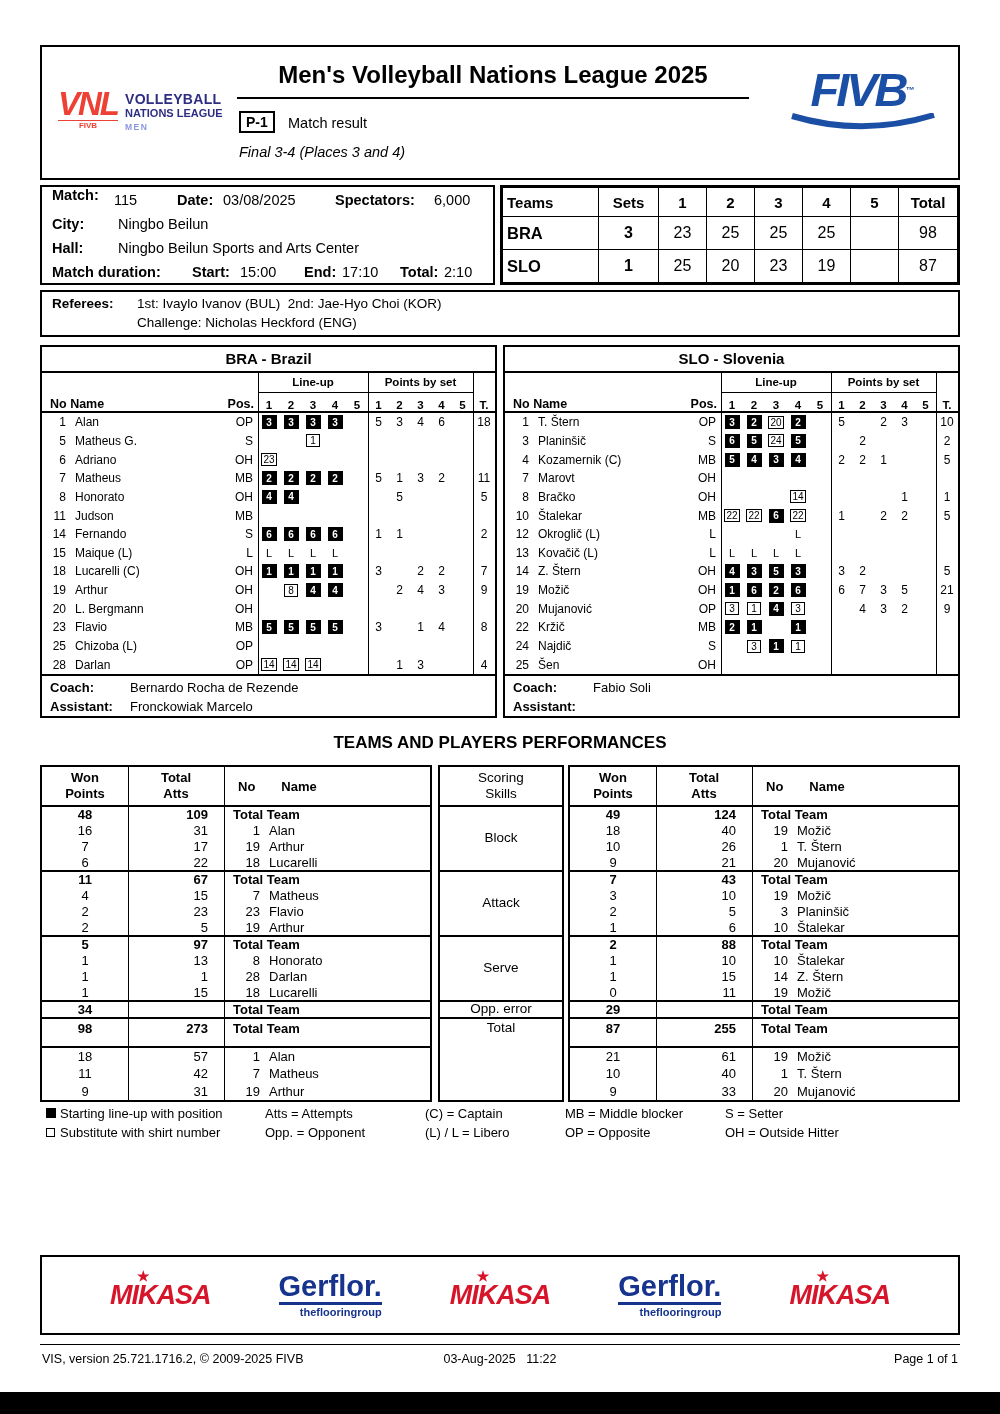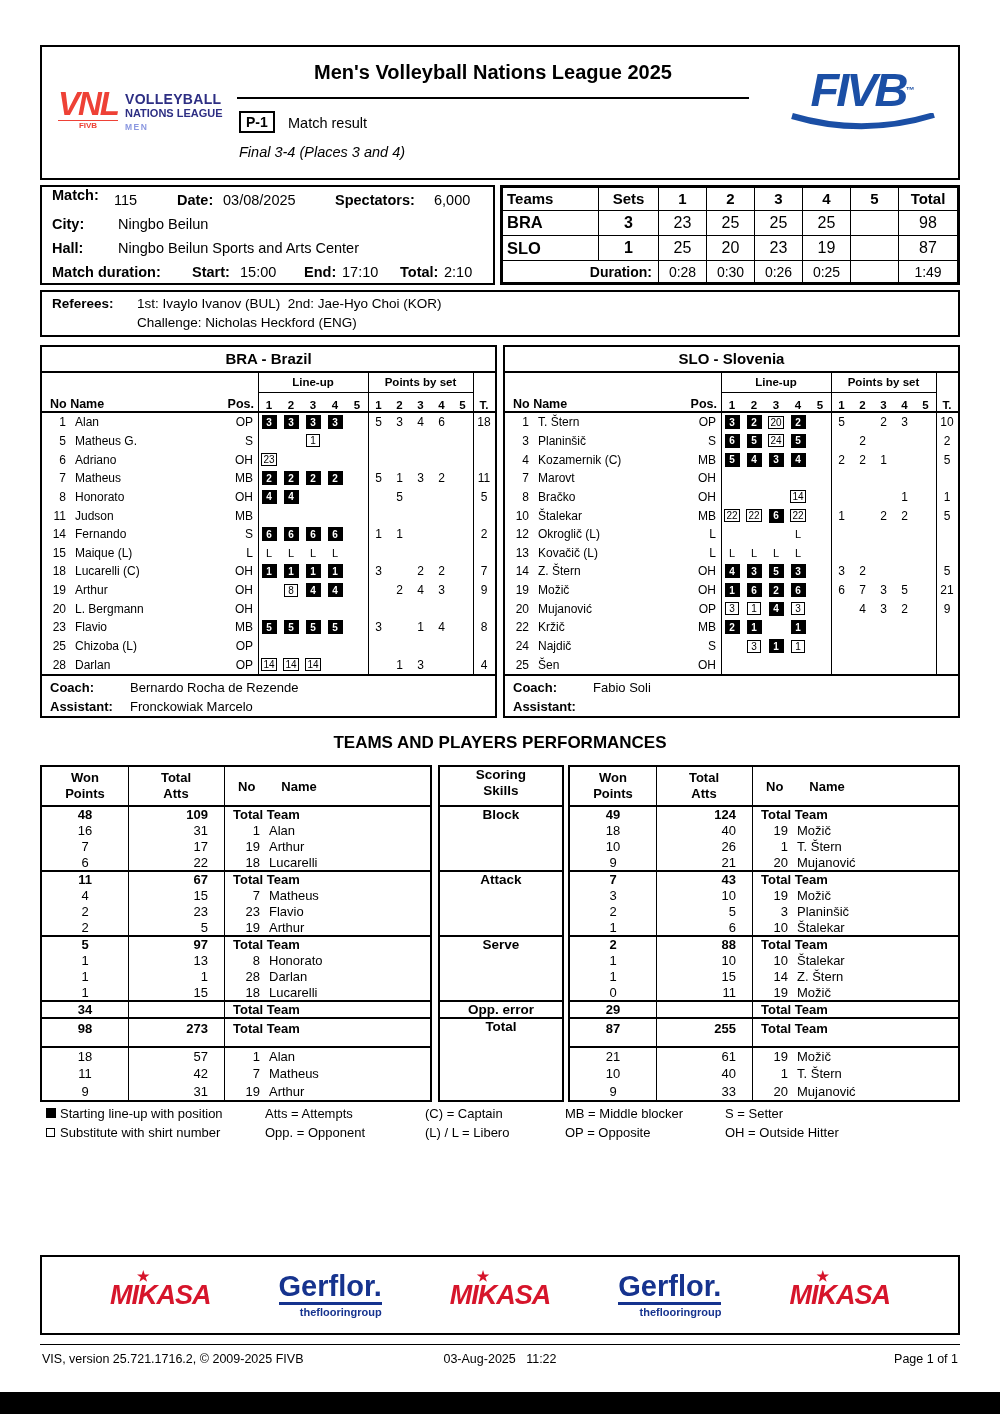--- a/index.html
+++ b/index.html
@@ -4,21 +4,21 @@
 <style>
   * { box-sizing: border-box; margin: 0; padding: 0; }
   body { background:#fff; font-family:"Liberation Sans", sans-serif; color:#000; }
   .page { position:relative; width:1000px; height:1414px; background:#fff; overflow:hidden; }
   .box { position:absolute; border:2px solid #000; background:#fff; }
   .b { font-weight:bold; }
   .pre { white-space:pre; }
 
   
   .hdr { left:40px; top:45px; width:920px; height:135px; }
-  .hdr-title { position:absolute; left:195px; top:14px; width:512px; text-align:center; font-size:20px; font-weight:bold; }
+  .hdr-title { position:absolute; left:195px; top:14px; width:512px; text-align:center; font-size:24px; font-weight:bold; }
   .hdr-rule { position:absolute; left:195px; top:50px; width:512px; border-top:2px solid #000; }
   .p2box { position:absolute; left:197px; top:64px; border:2px solid #000; padding:1px 5px; font-weight:bold; font-size:14px; }
   .mr { position:absolute; left:246px; top:68px; font-size:14.5px; }
   .sub { position:absolute; left:197px; top:97px; font-size:14.5px;font-style:italic; }
   .vnl { position:absolute; left:16px; top:42px; display:flex; gap:7px; }
   .vnl-mark { color:#ee4136; font-weight:900; font-style:italic; font-size:33px; line-height:30px; letter-spacing:-2px; }
   .vnl-fivb { color:#ee4136; font-size:8px; font-weight:bold; text-align:center; border-top:1px solid #ee4136; margin-top:1px; }
   .vnl-text { display:flex; flex-direction:column; margin-top:3px; }
   .vnl-l1 { color:#2d2e83; font-weight:800; font-size:14px; letter-spacing:.3px; line-height:15px; }
   .vnl-l2 { color:#2d2e83; font-weight:800; font-size:11px; line-height:13px; }
@@ -85,21 +85,21 @@
   .p-hname { display:flex; padding-left:14px; gap:26px; }
   .p-group { display:flex; flex-direction:column; border-bottom:2px solid #000; }
   .p-row { flex:1; display:grid; grid-template-columns:86px 96px 1fr; align-items:center; font-size:13px; }
   .p-row.b { font-weight:bold; }
   .p-won { text-align:center; }
   .p-atts { text-align:right; padding-right:16px; }
   .p-name-cell { display:flex; align-items:center; }
   .p-no { width:36px; text-align:right; }
   .p-nm { margin-left:9px; white-space:nowrap; }
   .p-tt { padding-left:9px; }
-  .p-mid-cell { display:flex; justify-content:center; text-align:center; font-weight:bold; font-size:13.5px; line-height:1.2; border-bottom:2px solid #000; }
+  .p-mid-cell { display:flex; align-items:center; justify-content:center; text-align:center; font-weight:normal; font-size:13.5px; line-height:1.2; border-bottom:2px solid #000; }
   .p-best-rows { display:flex; flex-direction:column; height:100%; }
   .p-vline { position:absolute; width:1px; background:#000; top:0; bottom:0; }
 
   
   .legend { position:absolute; left:46px; top:1104px; width:910px; }
   .lg-row { display:flex; height:19px; align-items:center; font-size:13px; }
   .lg-c { white-space:nowrap; }
   .lg-c0 { width:219px; } .lg-c1 { width:160px; } .lg-c2 { width:140px; } .lg-c3 { width:160px; }
   .sq-f { display:inline-block; width:10px; height:10px; background:#000; margin-right:4px; }
   .sq-o { display:inline-block; width:9px; height:9px; border:1.5px solid #000; margin-right:5px; }
@@ -204,29 +204,20 @@
           <tr>
             <td class="team al">SLO</td>
             <td class="sets">1</td>
             <td class="sc">25</td>
             <td class="sc">20</td>
             <td class="sc">23</td>
             <td class="sc">19</td>
             <td class="sc"></td>
             <td class="sc">87</td>
           </tr>
-          <tr>
-            <td class="durl" colspan="2">Duration:</td>
-            <td class="dur">0:28</td>
-            <td class="dur">0:30</td>
-            <td class="dur">0:26</td>
-            <td class="dur">0:25</td>
-            <td class="dur"></td>
-            <td class="dur">1:49</td>
-          </tr>
         </tbody>
       </table>
   </div>
 
   <div class="box refbox">
     <span style="left:10px;top:4px" class="b">Referees:</span>
     <span style="left:95px;top:4px" class="pre">1st: Ivaylo Ivanov (BUL)  2nd: Jae-Hyo Choi (KOR)</span>
     <span style="left:95px;top:23px">Challenge: Nicholas Heckford (ENG)</span>
   </div>
 

